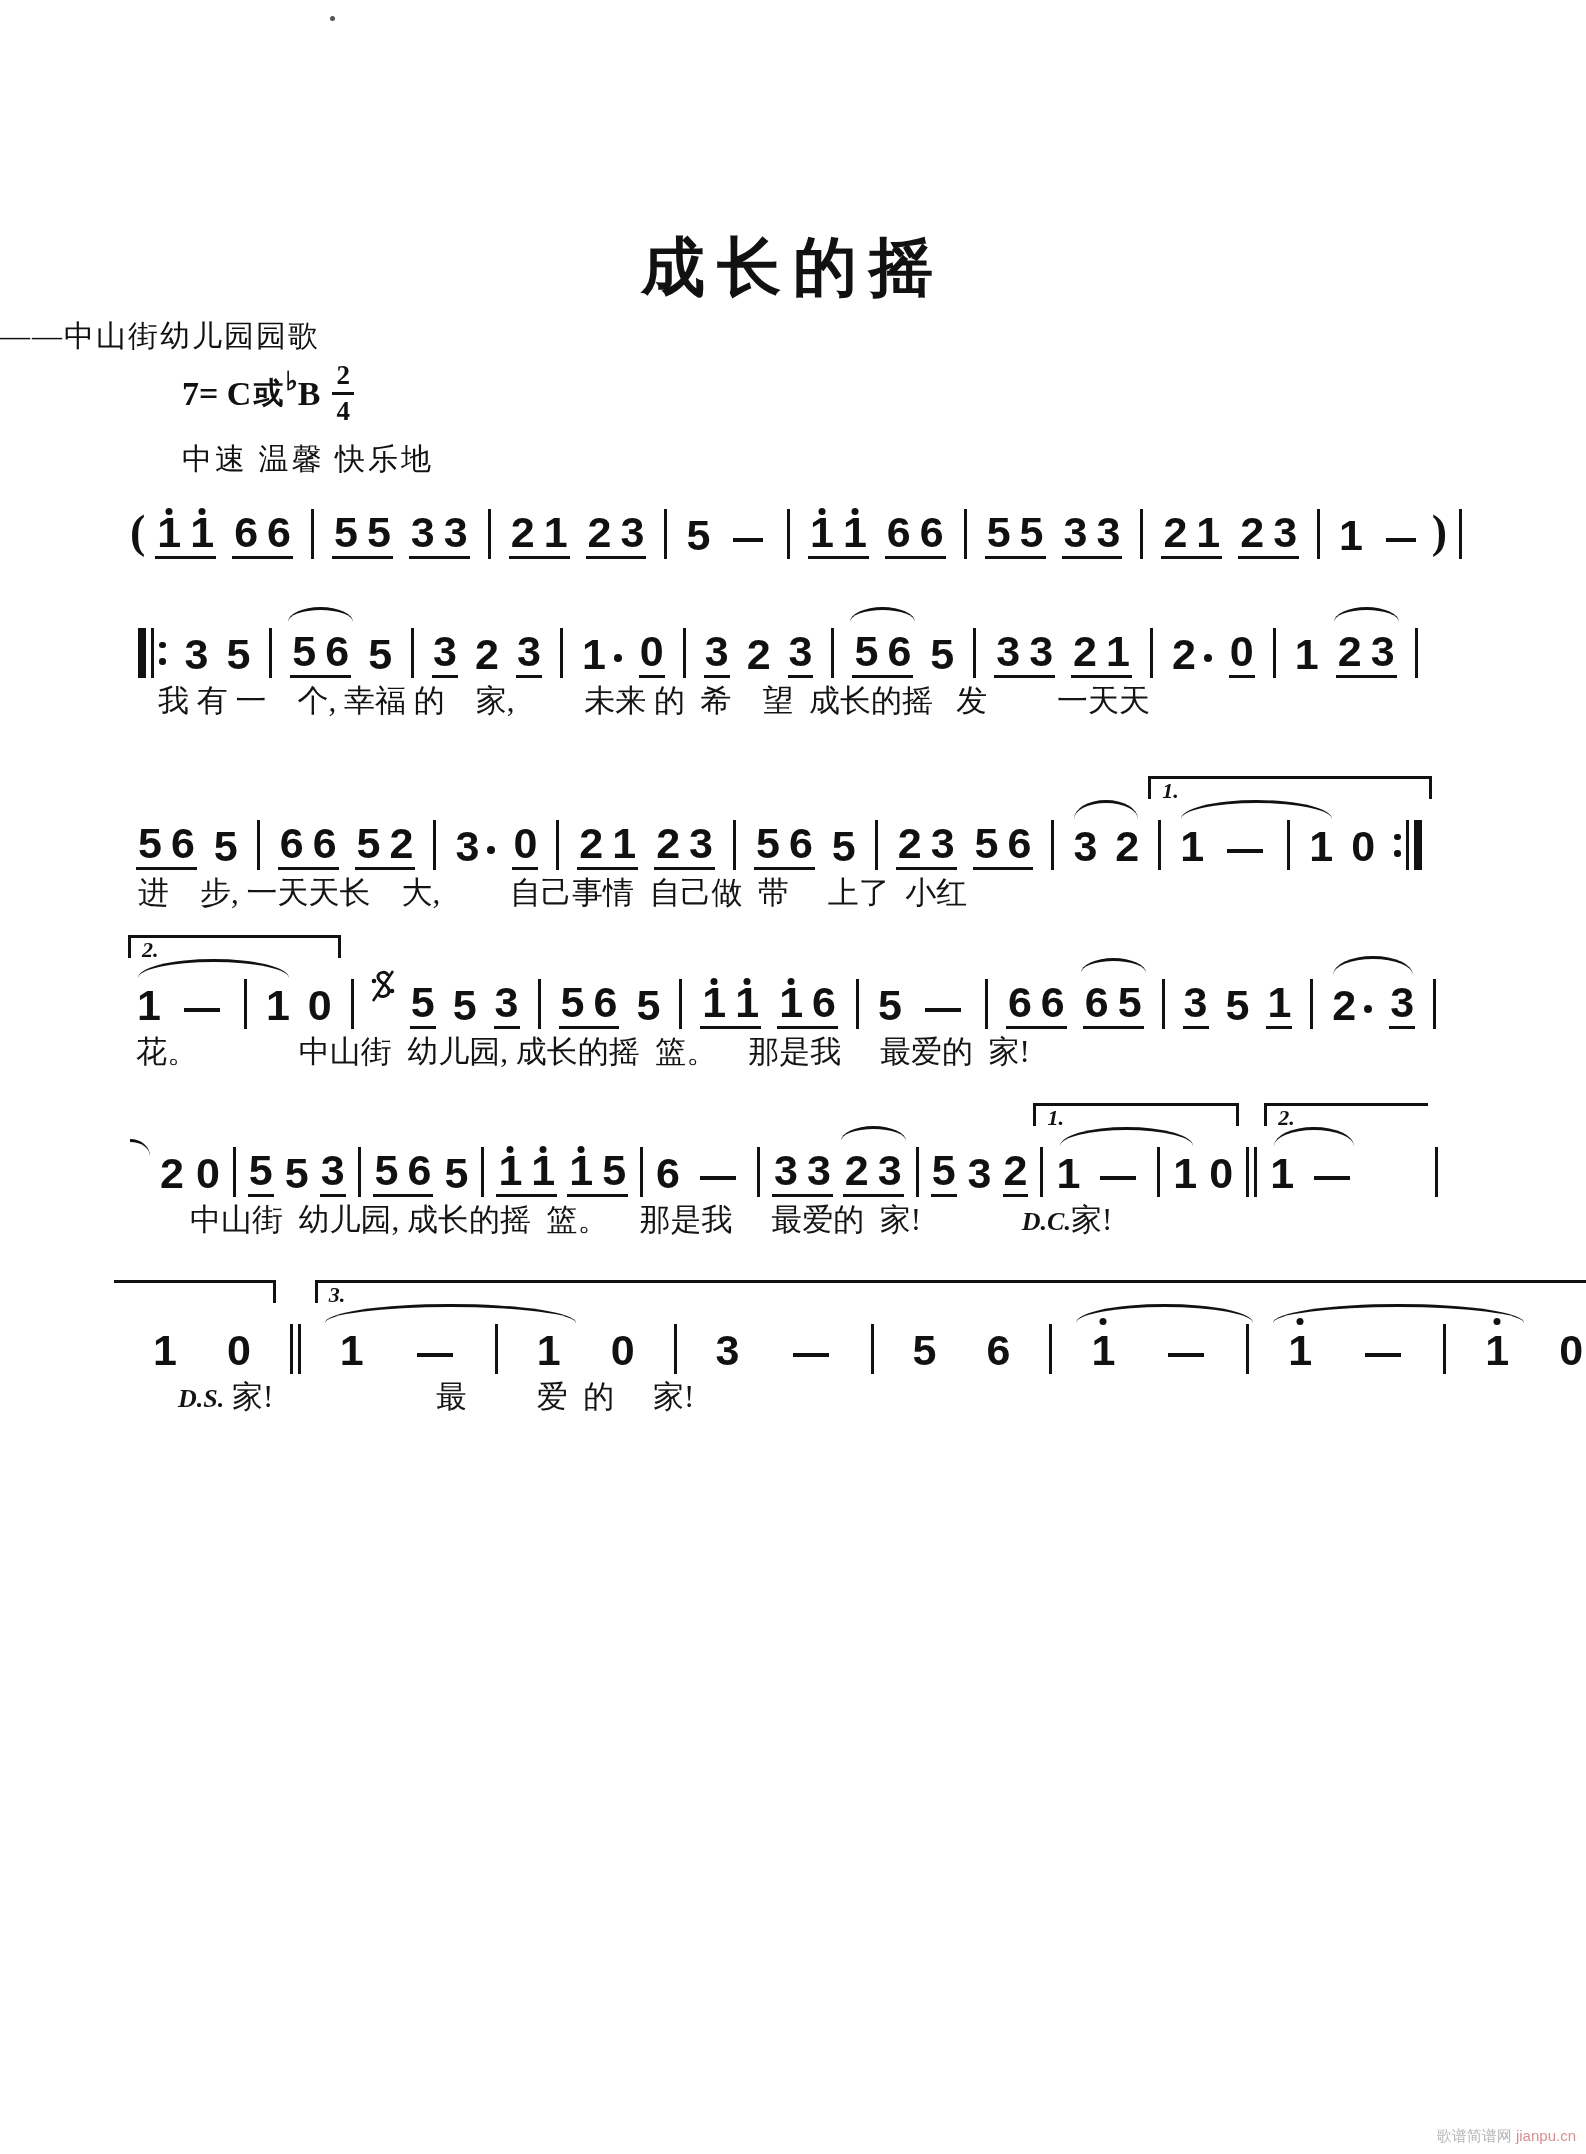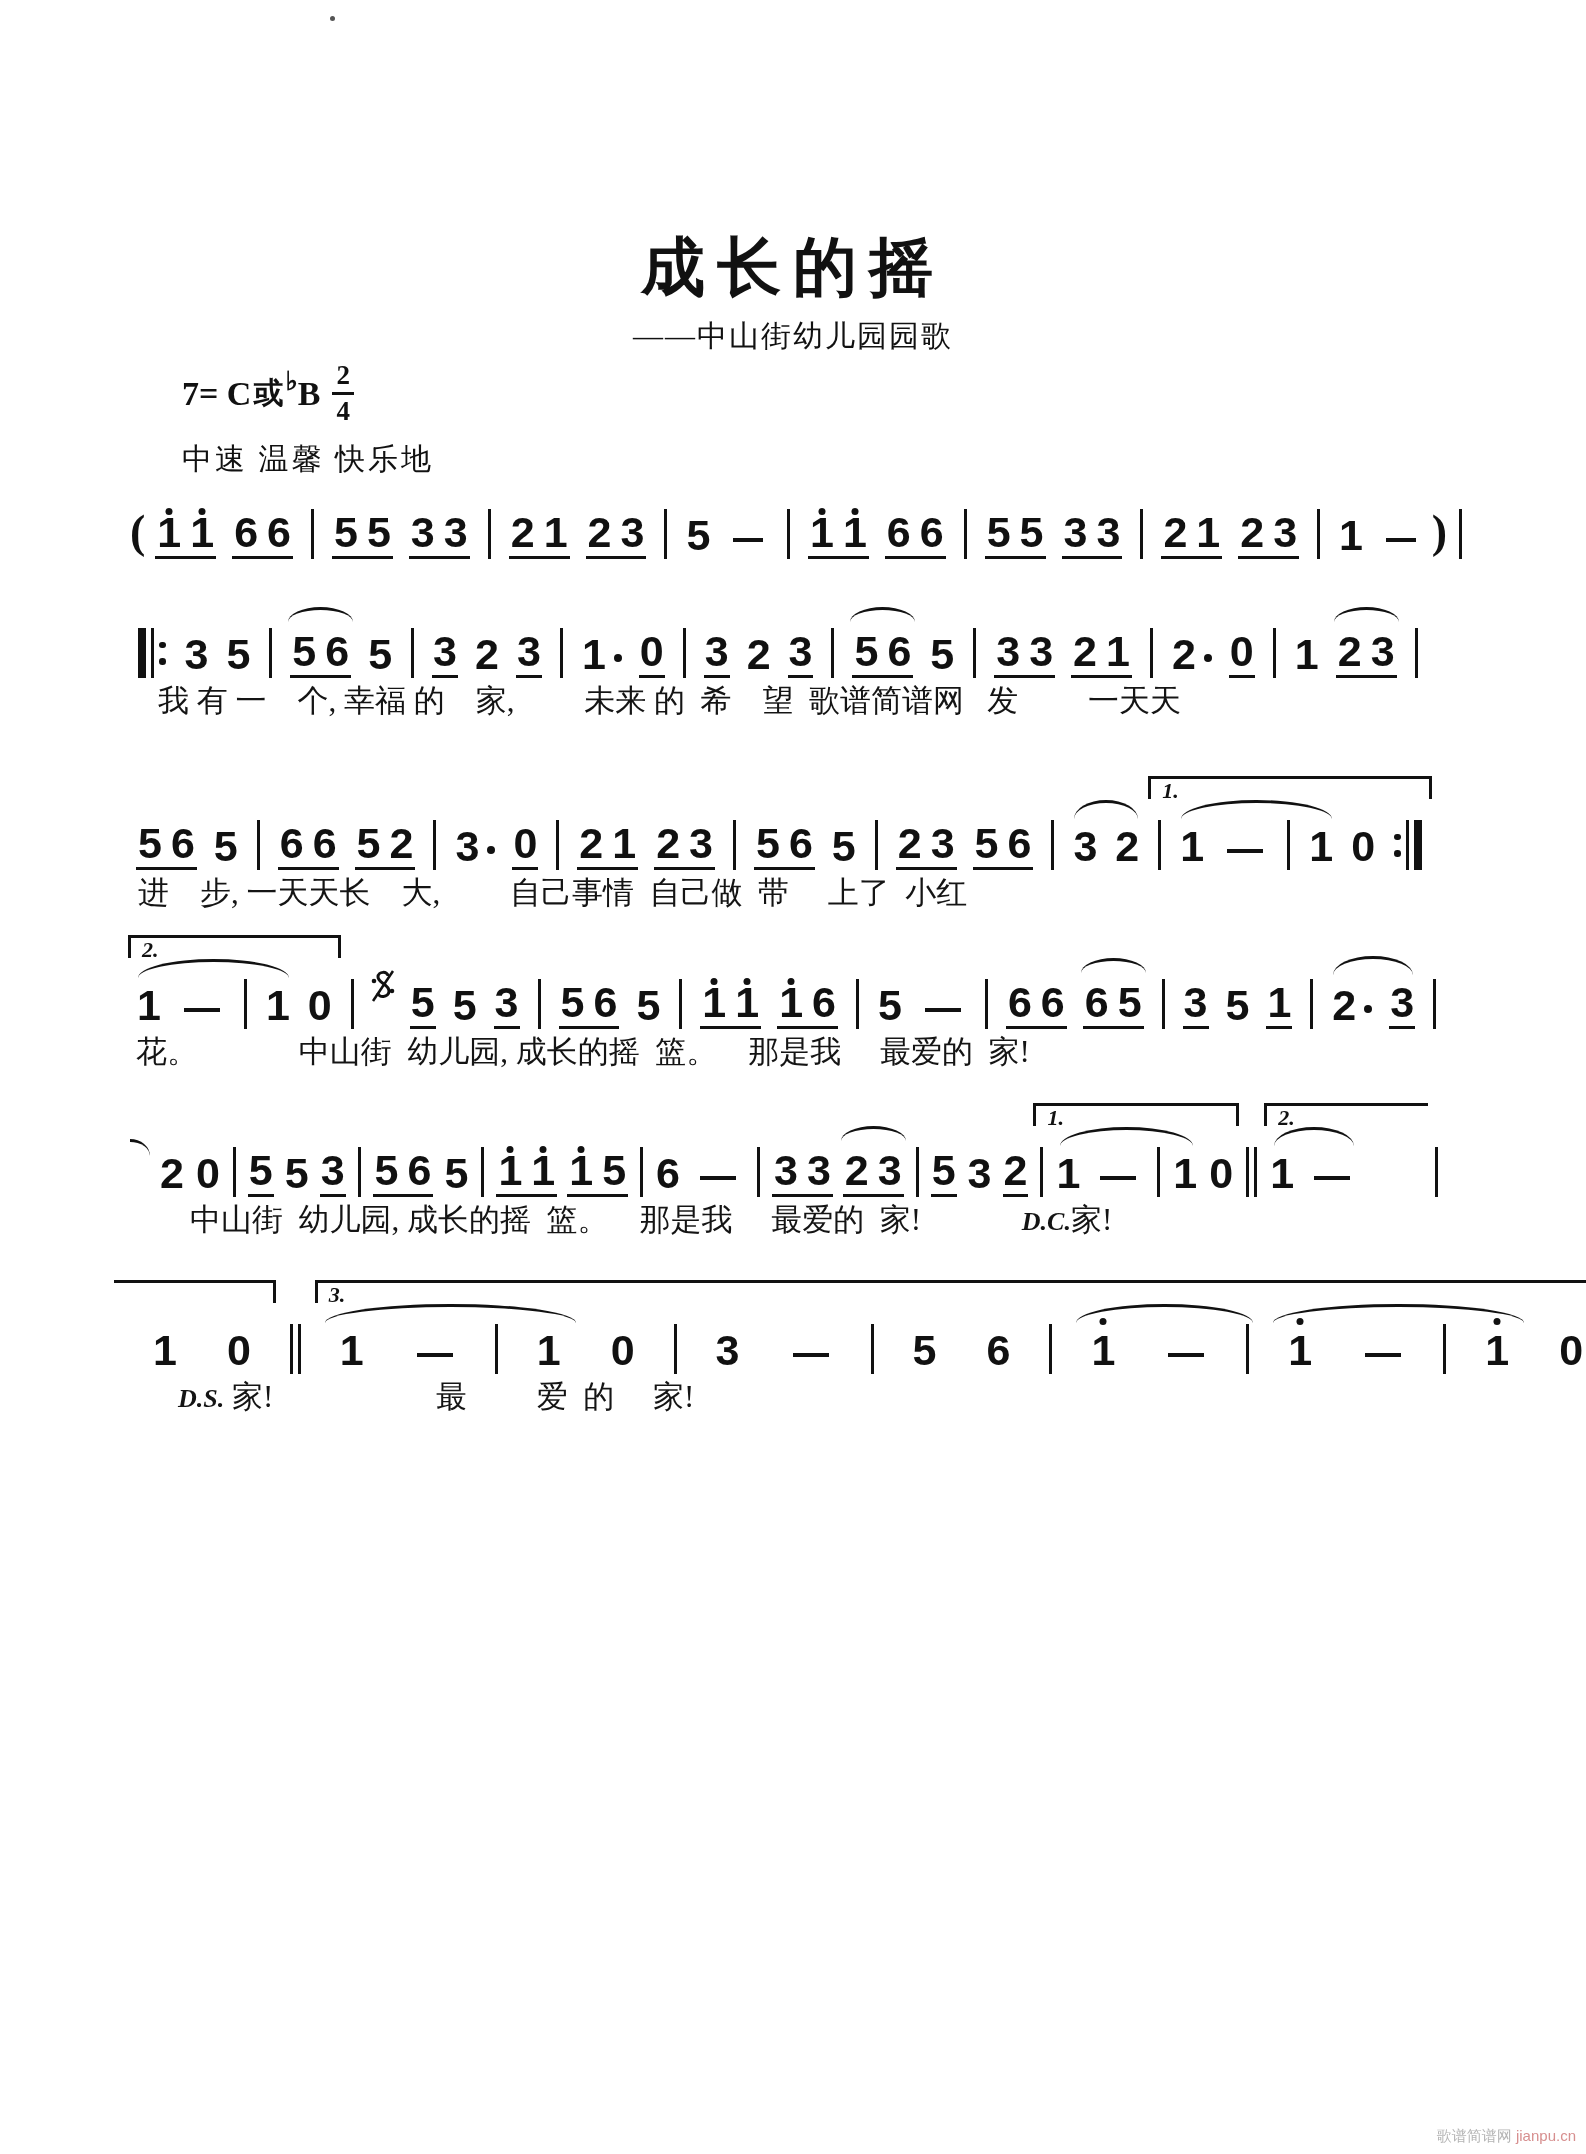--- a/index.html
+++ b/index.html
@@ -1,20 +1,20 @@
 <!DOCTYPE html>
 <html><head>
 <meta charset="utf-8">
 <style>
   html,body{margin:0;padding:0;background:#fff;}
   .page{position:relative;width:1586px;height:2154px;background:#fff;overflow:hidden;color:#111;}
   .top-dot{position:absolute;left:330px;top:16px;width:5px;height:5px;border-radius:50%;background:#555;}
   .title{position:absolute;top:224px;left:0;width:100%;text-align:center;
          font:700 64px "Liberation Serif",serif;letter-spacing:12px;margin:0;}
-  .subtitle{position:absolute;top:316px;left:0;width:100%;text-align:center;
+  .subtitle{position:absolute;top:316px;left:0;width:100%;
          font:400 30px "Liberation Serif",serif;letter-spacing:2px;}
   .keyblock{position:absolute;left:182px;top:362px;}
   .keyline{font:700 34px "Liberation Serif",serif;display:flex;align-items:center;}
   .keyline .cjk{font-size:30px;margin:0 2px;}
   .flat{font-size:26px;position:relative;top:-12px;}
   .meter{display:inline-flex;flex-direction:column;align-items:center;margin-left:12px;
          font:700 27px "Liberation Serif",serif;line-height:1;}
   .meter .num{border-bottom:3px solid #111;padding:0 4px 3px;}
   .meter .den{padding-top:3px;}
   .tempo{margin-top:14px;font:400 30px "Liberation Serif",serif;letter-spacing:3px;}
@@ -348,21 +348,21 @@
             </span>
             <span class="gn">
               <span class="digit">3</span>
             </span>
             <span class="slur"></span>
           </span>
           <span class="bar">
             <span class="bl"></span>
           </span>
         </div>
-        <div class="lyrics-line" style="padding-left: 30px;"><span>我 有 一　个, 幸福 的　家,　　 未来 的  希　望  歌谱简谱网   发　　 一天天</span></div>
+        <div class="lyrics-line" style="padding-left: 30px;"><span>我 有 一　个, 幸福 的　家,　　 未来 的  希　望  成长的摇   发　　 一天天</span></div>
       </div>
       <div class="system sys3">
         <div class="notes-row">
           <span class="group ul">
             <span class="gn">
               <span class="digit">5</span>
             </span>
             <span class="gn">
               <span class="digit">6</span>
             </span>

